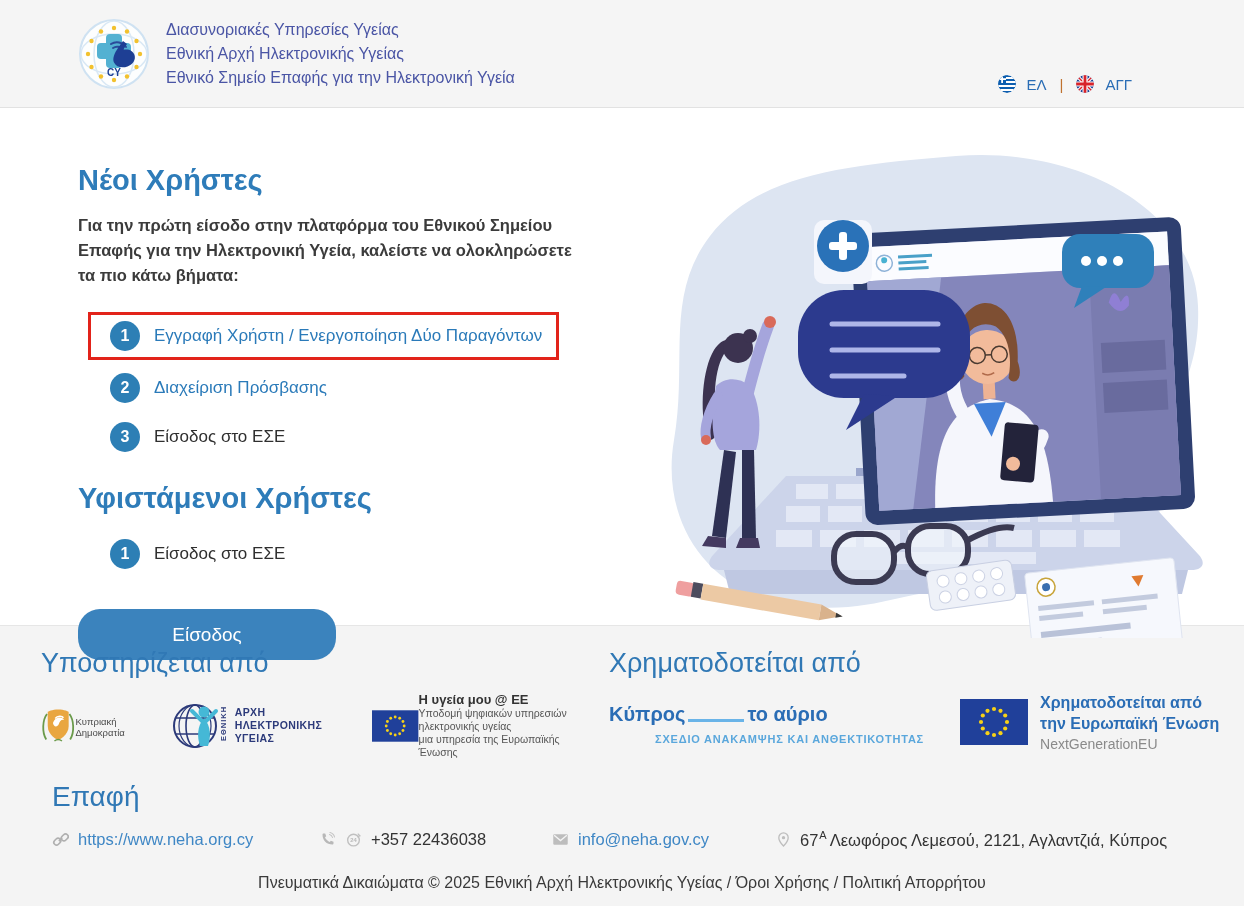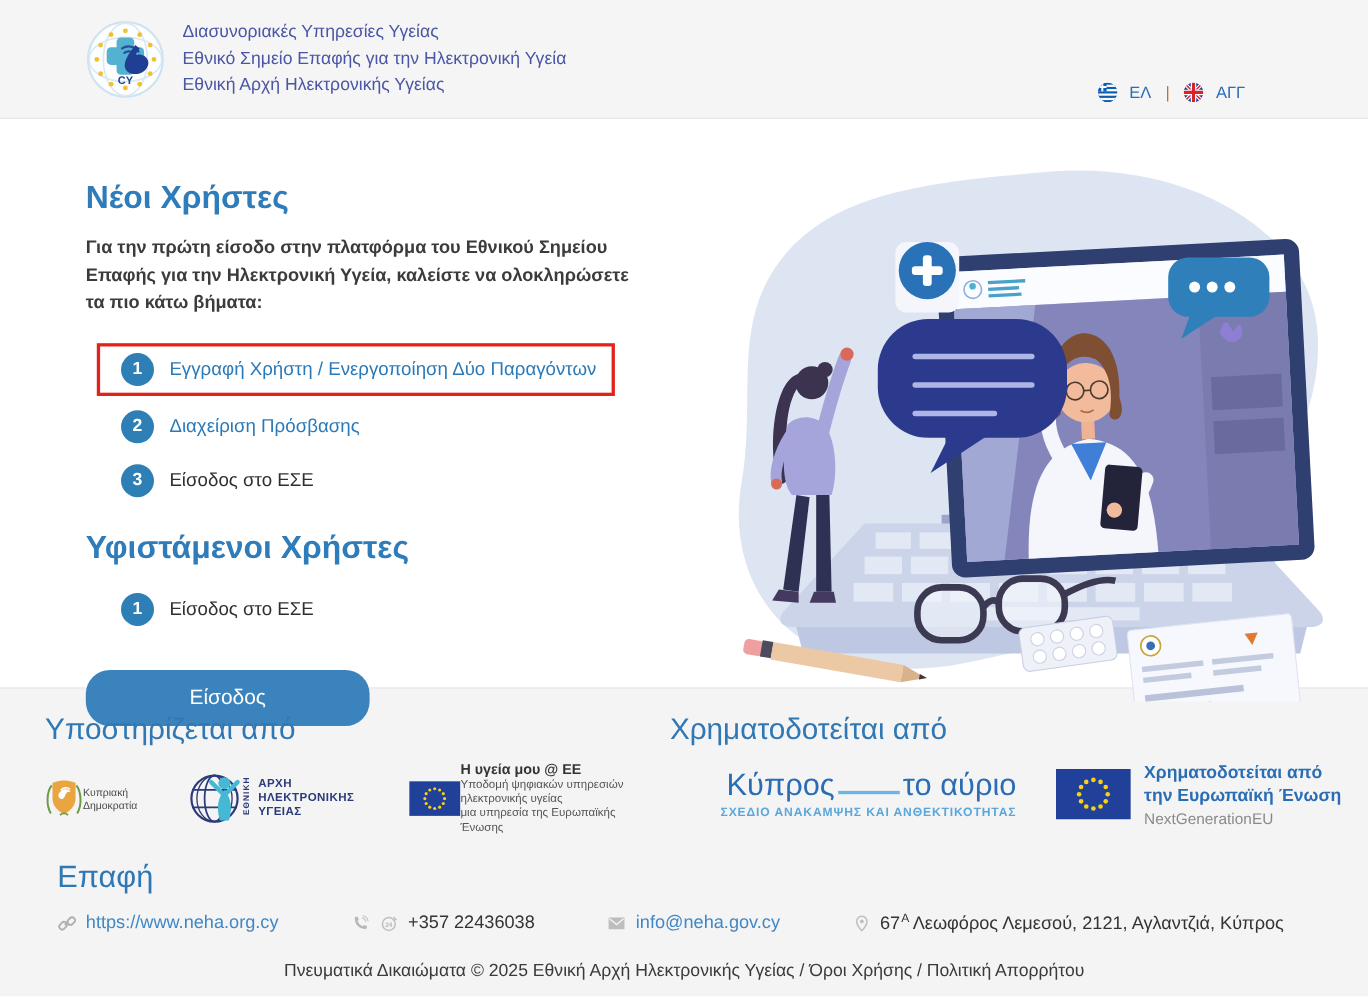--- a/index.html
+++ b/index.html
@@ -39,21 +39,21 @@
   .col-funded{margin-left:8px;}
   h2.f{font-size:27px;color:#3078b5;font-weight:500;margin:0 0 13px;}
   .logos-row{display:flex;align-items:center;gap:26px;}
   .cy-arms{display:flex;flex-direction:row;align-items:center;}
   .cy-arms .cap{font-size:9.5px;color:#4a4a4a;margin-top:2px;}
   .nha{display:flex;align-items:center;gap:4px;}
   .nha-lines{font-size:10.5px;font-weight:bold;color:#2c3a7a;line-height:13px;letter-spacing:.4px;}
   .myhealth{display:flex;align-items:center;}
   .mh-title{font-size:13px;font-weight:bold;color:#333;}
   .mh-sub{font-size:10.5px;color:#555;line-height:13px;}
-  .kypros .row1{display:flex;align-items:flex-end;color:#2a6db5;font-weight:normal;font-size:28px;line-height:30px;justify-content:flex-end;}
+  .kypros .row1{display:flex;align-items:flex-end;color:#2a6db5;font-weight:bold;font-size:20px;line-height:30px;}
   .kypros .joiner{display:inline-block;width:56px;border-bottom:3px solid #6ab4e8;margin:0 3px 7px;}
   .kypros .sub{font-size:11px;font-weight:bold;letter-spacing:.8px;color:#5aa7dc;text-align:center;margin-top:4px;padding-left:46px;}
   .eu-next{display:flex;align-items:center;gap:12px;margin-left:36px;}
   .eu-next .l1{font-size:16px;font-weight:bold;color:#2a6db5;line-height:21px;}
   .eu-next .l3{font-size:14px;color:#8a8a8a;margin-top:2px;}
   .funded-row{display:flex;align-items:center;}
   .contact{margin:22px 0 0 52px;}
   .contact-row{display:flex;align-items:center;margin-top:16px;font-size:16.5px;}
   .c-item{display:flex;align-items:center;gap:9px;}
   .c-item.web{width:268px;}
@@ -93,22 +93,22 @@
         <g fill="#53b1d2">
           <rect x="28" y="16" width="16" height="34" rx="4"></rect>
           <rect x="19" y="25" width="34" height="16" rx="4"></rect>
         </g>
         <path d="M35 30 a7 7 0 0 1 10 2 M33 26 a11 11 0 0 1 15 3" stroke="#2a4a9a" stroke-width="2" fill="none" stroke-linecap="round"></path>
         <path d="M40 30 l5 -7 l4 3 l-4 6 c5 -1.5 10 .5 11.5 5 c1.5 4.5 -1.5 9.5 -7 11.5 c-5.5 2 -11.5 .5 -13.5 -4 c-1.8 -4 .5 -9.5 4 -14.5 Z" fill="#1e3f94"></path>
         <text x="36" y="58" font-size="10" font-weight="bold" fill="#1e3f94" text-anchor="middle">CY</text>
       </svg>
       <div class="brand-lines">
         <div>Διασυνοριακές Υπηρεσίες Υγείας</div>
+        <div>Εθνική Αρχή Ηλεκτρονικής Υγείας</div>
         <div>Εθνικό Σημείο Επαφής για την Ηλεκτρονική Υγεία</div>
-        <div>Εθνική Αρχή Ηλεκτρονικής Υγείας</div>
       </div>
     </div>
 
     <div class="lang">
       <span class="flag">
         <svg width="18" height="18" viewBox="0 0 18 18">
           <defs>
               <clipPath id="cgr">
                 <circle cx="9" cy="9" r="9"></circle>
               </clipPath>

